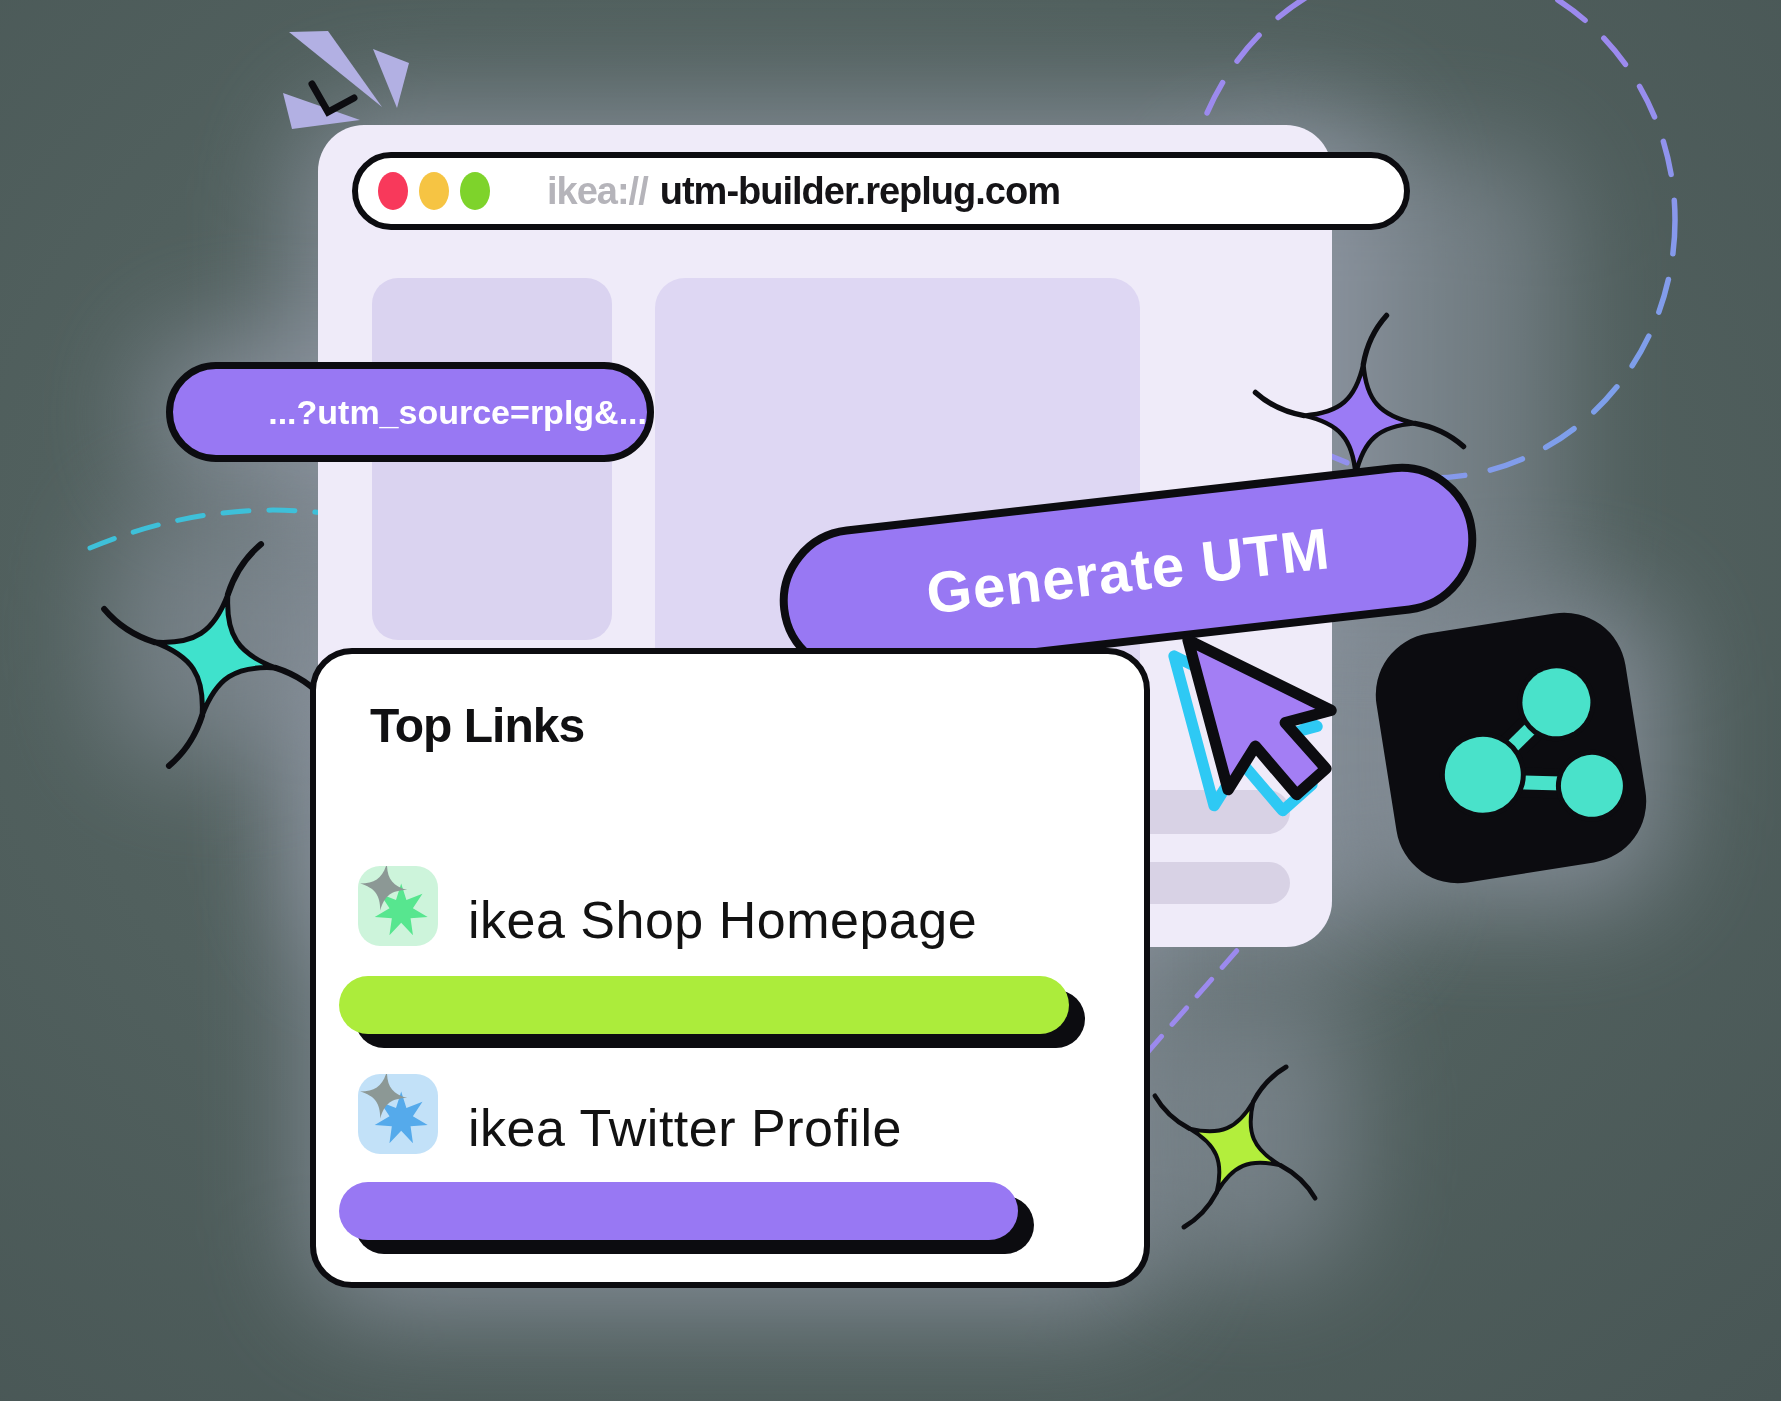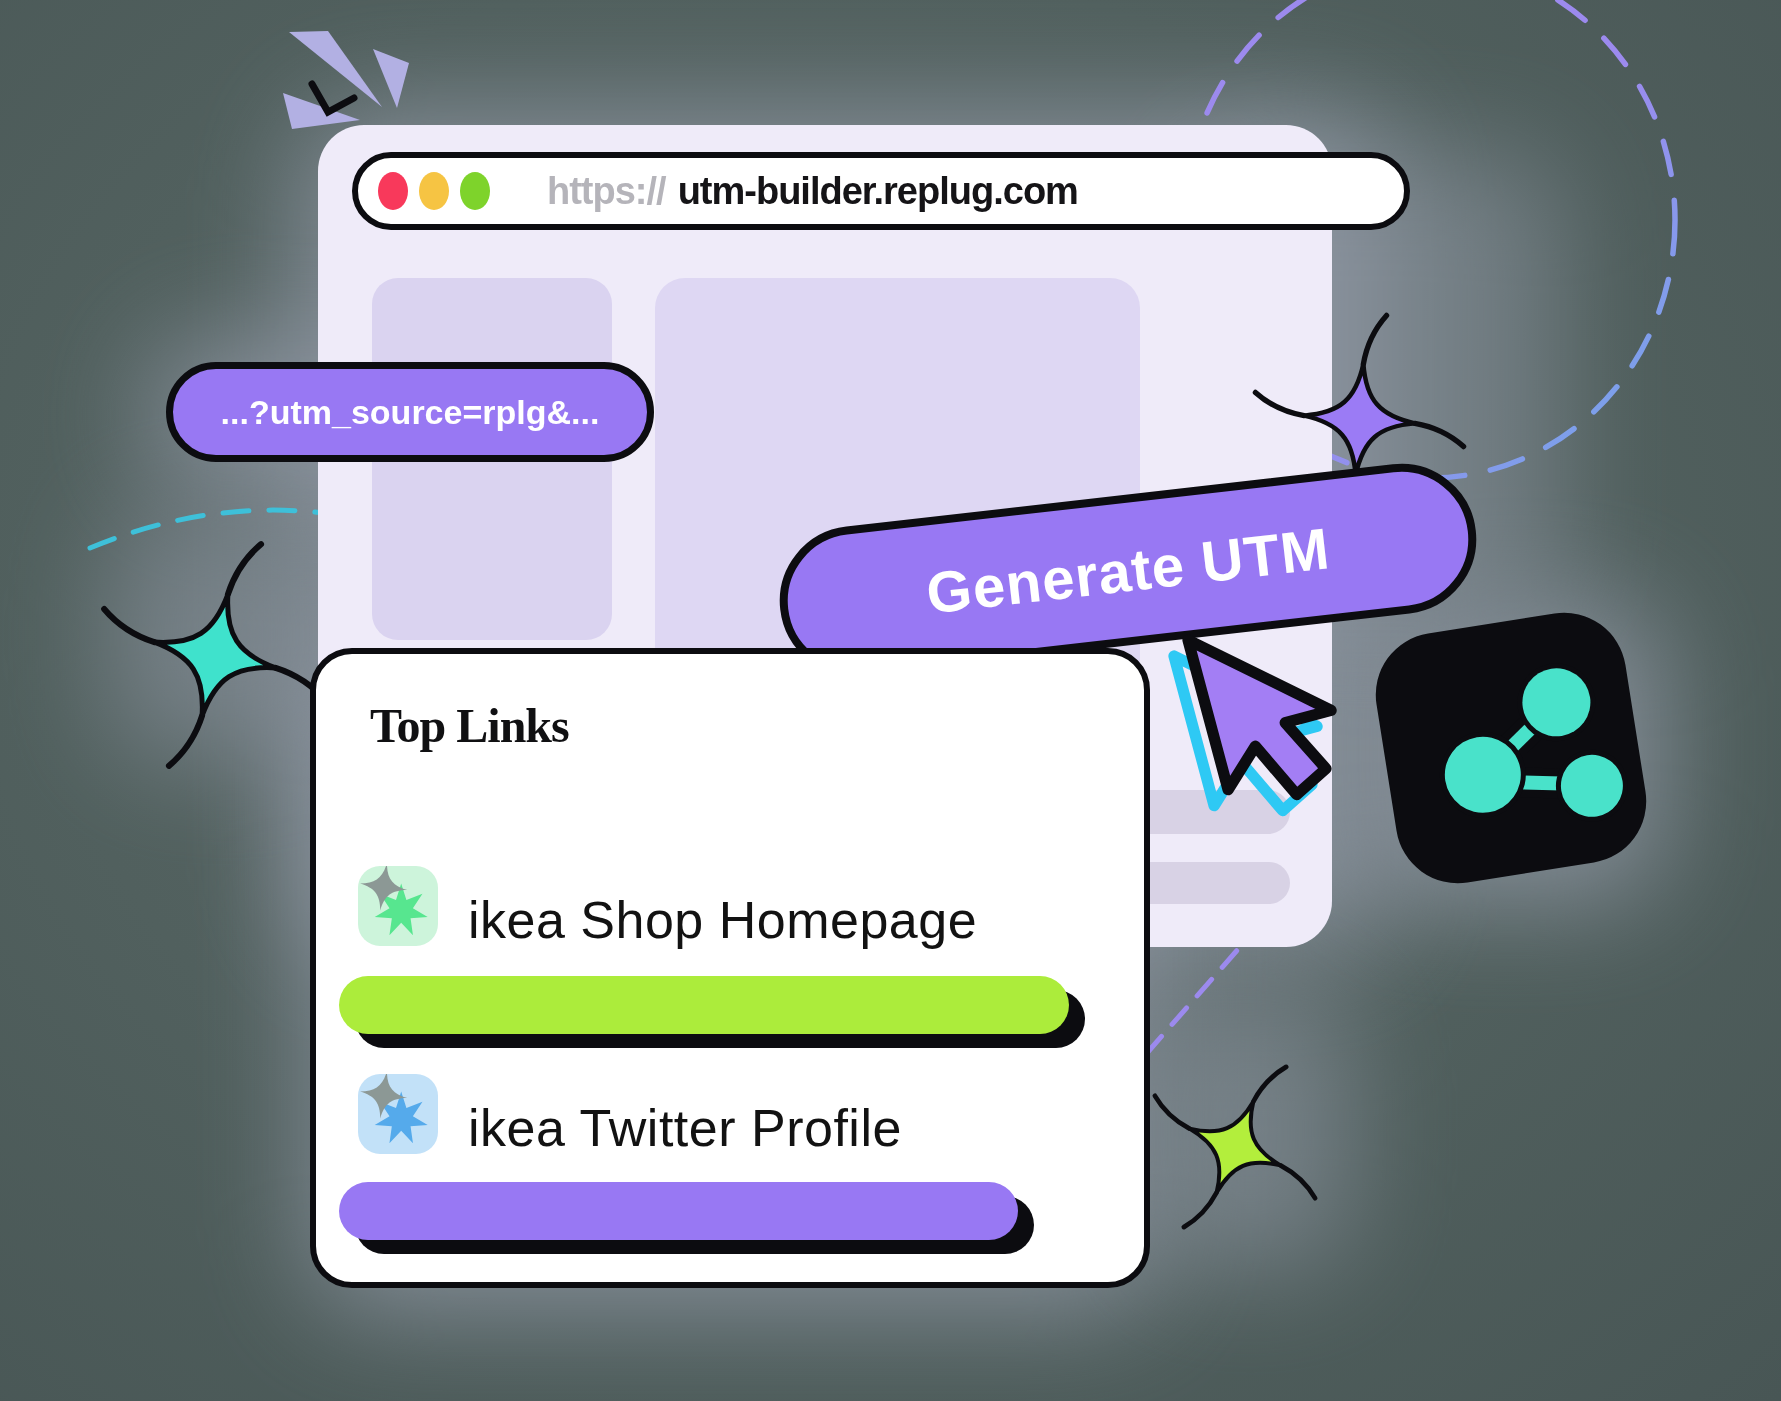--- a/index.html
+++ b/index.html
@@ -14,33 +14,33 @@
   .panel{position:absolute;background:#ded7f3;border-radius:30px;}
   .skel{position:absolute;background:#d8d2e5;border-radius:22px;}
   
   .urlbar{left:352px;top:152px;width:1058px;height:78px;background:#ffffff;border:6px solid #0c0c10;
           border-radius:44px;display:flex;align-items:center;box-sizing:border-box;padding-left:20px;}
   .dot{width:30px;height:38px;border-radius:50%;margin-right:11px;}
   .url-text{margin-left:46px;font-size:38px;font-weight:700;letter-spacing:-1px;white-space:nowrap;color:#151417;}
   .url-scheme{color:#b5b4ba;margin-right:12px;}
   
   .utm-pill{left:166px;top:362px;width:488px;height:100px;background:#9878f3;border:7px solid #0c0c10;
-            border-radius:54px;box-sizing:border-box;display:flex;align-items:center;justify-content:center;}
+            border-radius:54px;box-sizing:border-box;display:flex;align-items:center;justify-content:flex-end;}
   .utm-pill span{color:#ffffff;font-size:34px;font-weight:700;}
   
   .gen-btn{left:778px;top:495px;width:700px;height:150px;background:#9878f3;border:8px solid #0c0c10;
            border-radius:80px;box-sizing:border-box;transform:rotate(-6.5deg);
            display:flex;align-items:center;justify-content:center;}
   .gen-btn span{color:#ffffff;font-size:58px;font-weight:800;letter-spacing:1px;}
   
   .tile{left:1385px;top:622px;width:252px;height:252px;background:#0c0c10;border-radius:62px;transform:rotate(-9deg);}
   
   .card{left:310px;top:648px;width:840px;height:640px;background:#ffffff;border:6px solid #0c0c10;
         border-radius:42px;box-sizing:border-box;}
-  .card-title{position:absolute;left:54px;top:44px;font-family:Liberation Serif, serif;font-weight:800;
+  .card-title{position:absolute;left:54px;top:44px;font-family:Liberation Sans, sans-serif;font-weight:800;
               font-size:48px;letter-spacing:-1px;color:#101012;}
   .link-icon{position:absolute;width:80px;height:80px;border-radius:22px;}
   .link-label{position:absolute;font-size:52px;font-weight:500;letter-spacing:.5px;color:#121212;white-space:nowrap;}
   .link-bar{position:absolute;height:58px;border-radius:30px;box-shadow:16px 14px 0 0 #0c0c10;}
   
   svg.overlay{position:absolute;overflow:visible;}
   .spike{fill:none;stroke:#0c0c10;stroke-width:6;stroke-linecap:round;}
   .sparkle-body{stroke:#0c0c10;stroke-width:5;}
   .teal-sparkle .sparkle-body{fill:#3fe2cc;}
   .purple-sparkle .sparkle-body{fill:#9b7bf5;}
@@ -105,21 +105,21 @@
       <path class="spike" d="M50,112 C48,132 42,150 28,168"></path>
       <path class="spike" d="M-12,50 C-32,48 -50,42 -68,28"></path>
       <path class="sparkle-body" d="M50,-12 C56,28 72,44 112,50 C72,56 56,72 50,112 C44,72 28,56 -12,50 C28,44 44,28 50,-12 Z"></path>
     </g>
   </svg>
 
   <div class="abs urlbar">
     <span class="dot" style="background: rgb(248, 57, 91);"></span>
     <span class="dot" style="background: rgb(246, 196, 67);"></span>
     <span class="dot" style="background: rgb(126, 211, 43);"></span>
-    <span class="url-text"><span class="url-scheme">https://</span><span>utm-builder.replug.com</span></span>
+    <span class="url-text"><span class="url-scheme">ikea://</span><span>utm-builder.replug.com</span></span>
   </div>
 
   <div class="abs utm-pill">
     <span>...?utm_source=rplg&amp;...</span>
   </div>
 
   <div class="abs tile">
     <svg width="252" height="252" viewBox="0 0 252 252">
       <line x1="95" y1="148" x2="176" y2="90" stroke="#0c0c10" stroke-width="30"></line>
       <line x1="100" y1="156" x2="198" y2="174" stroke="#0c0c10" stroke-width="30"></line>

